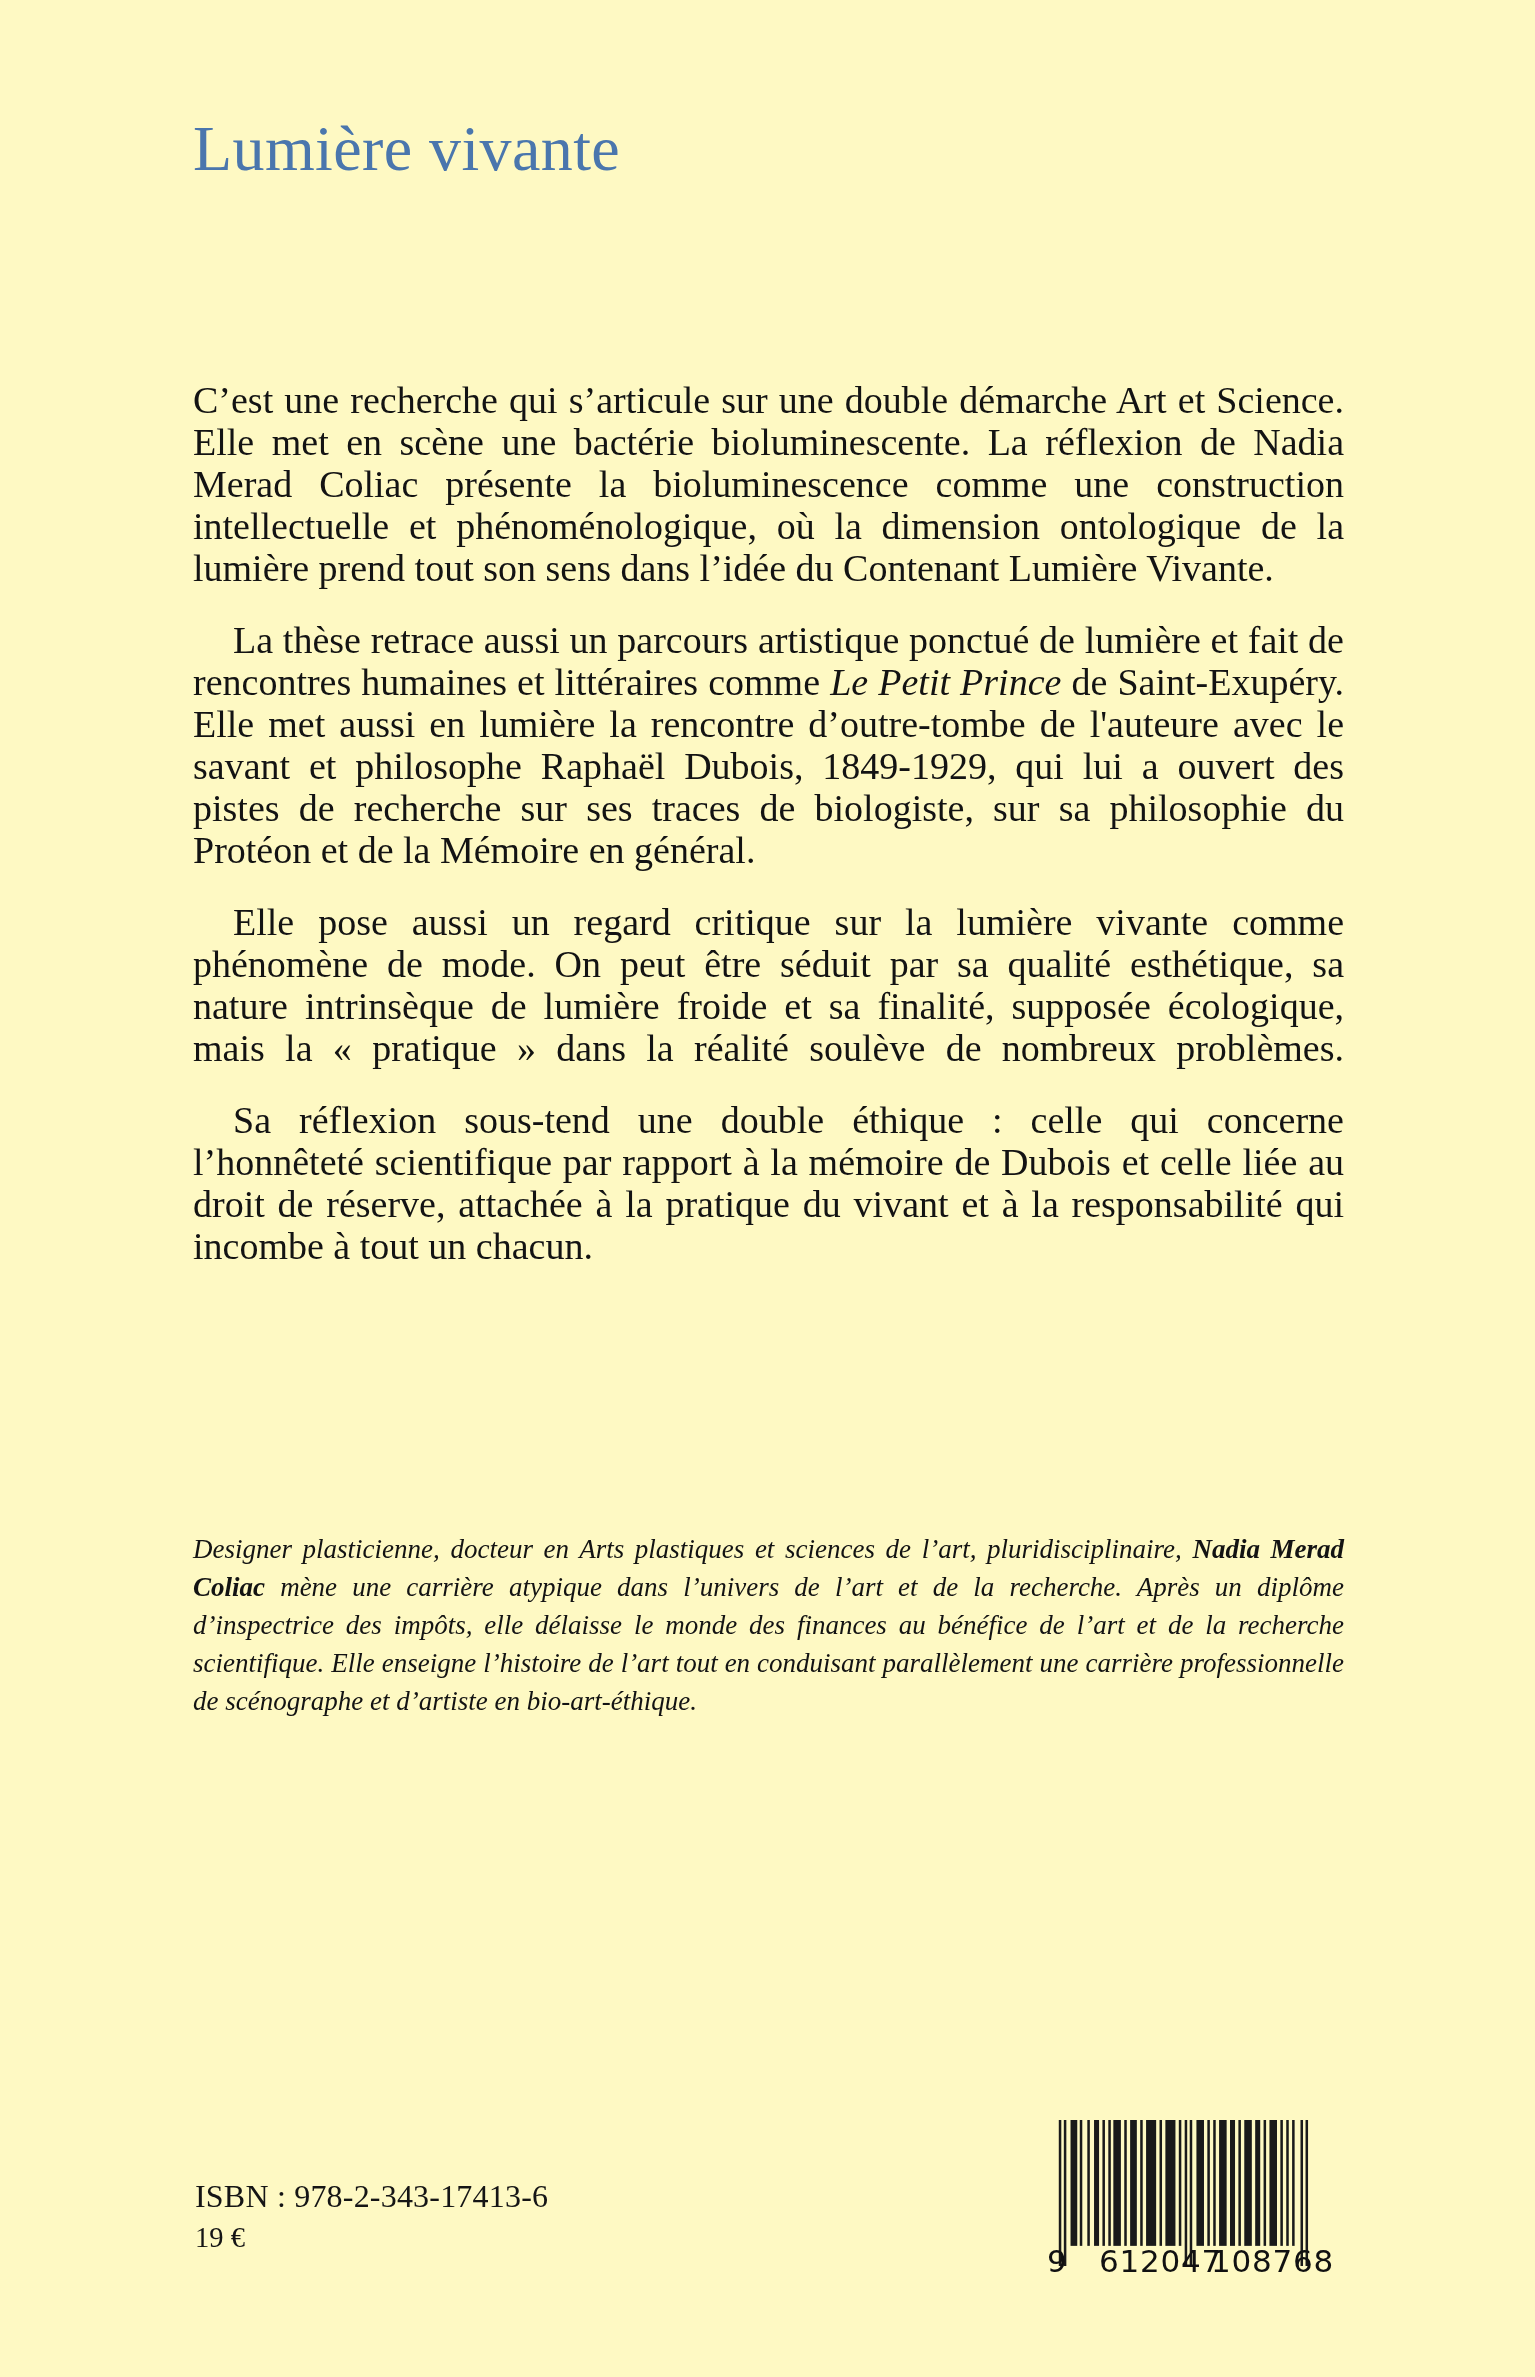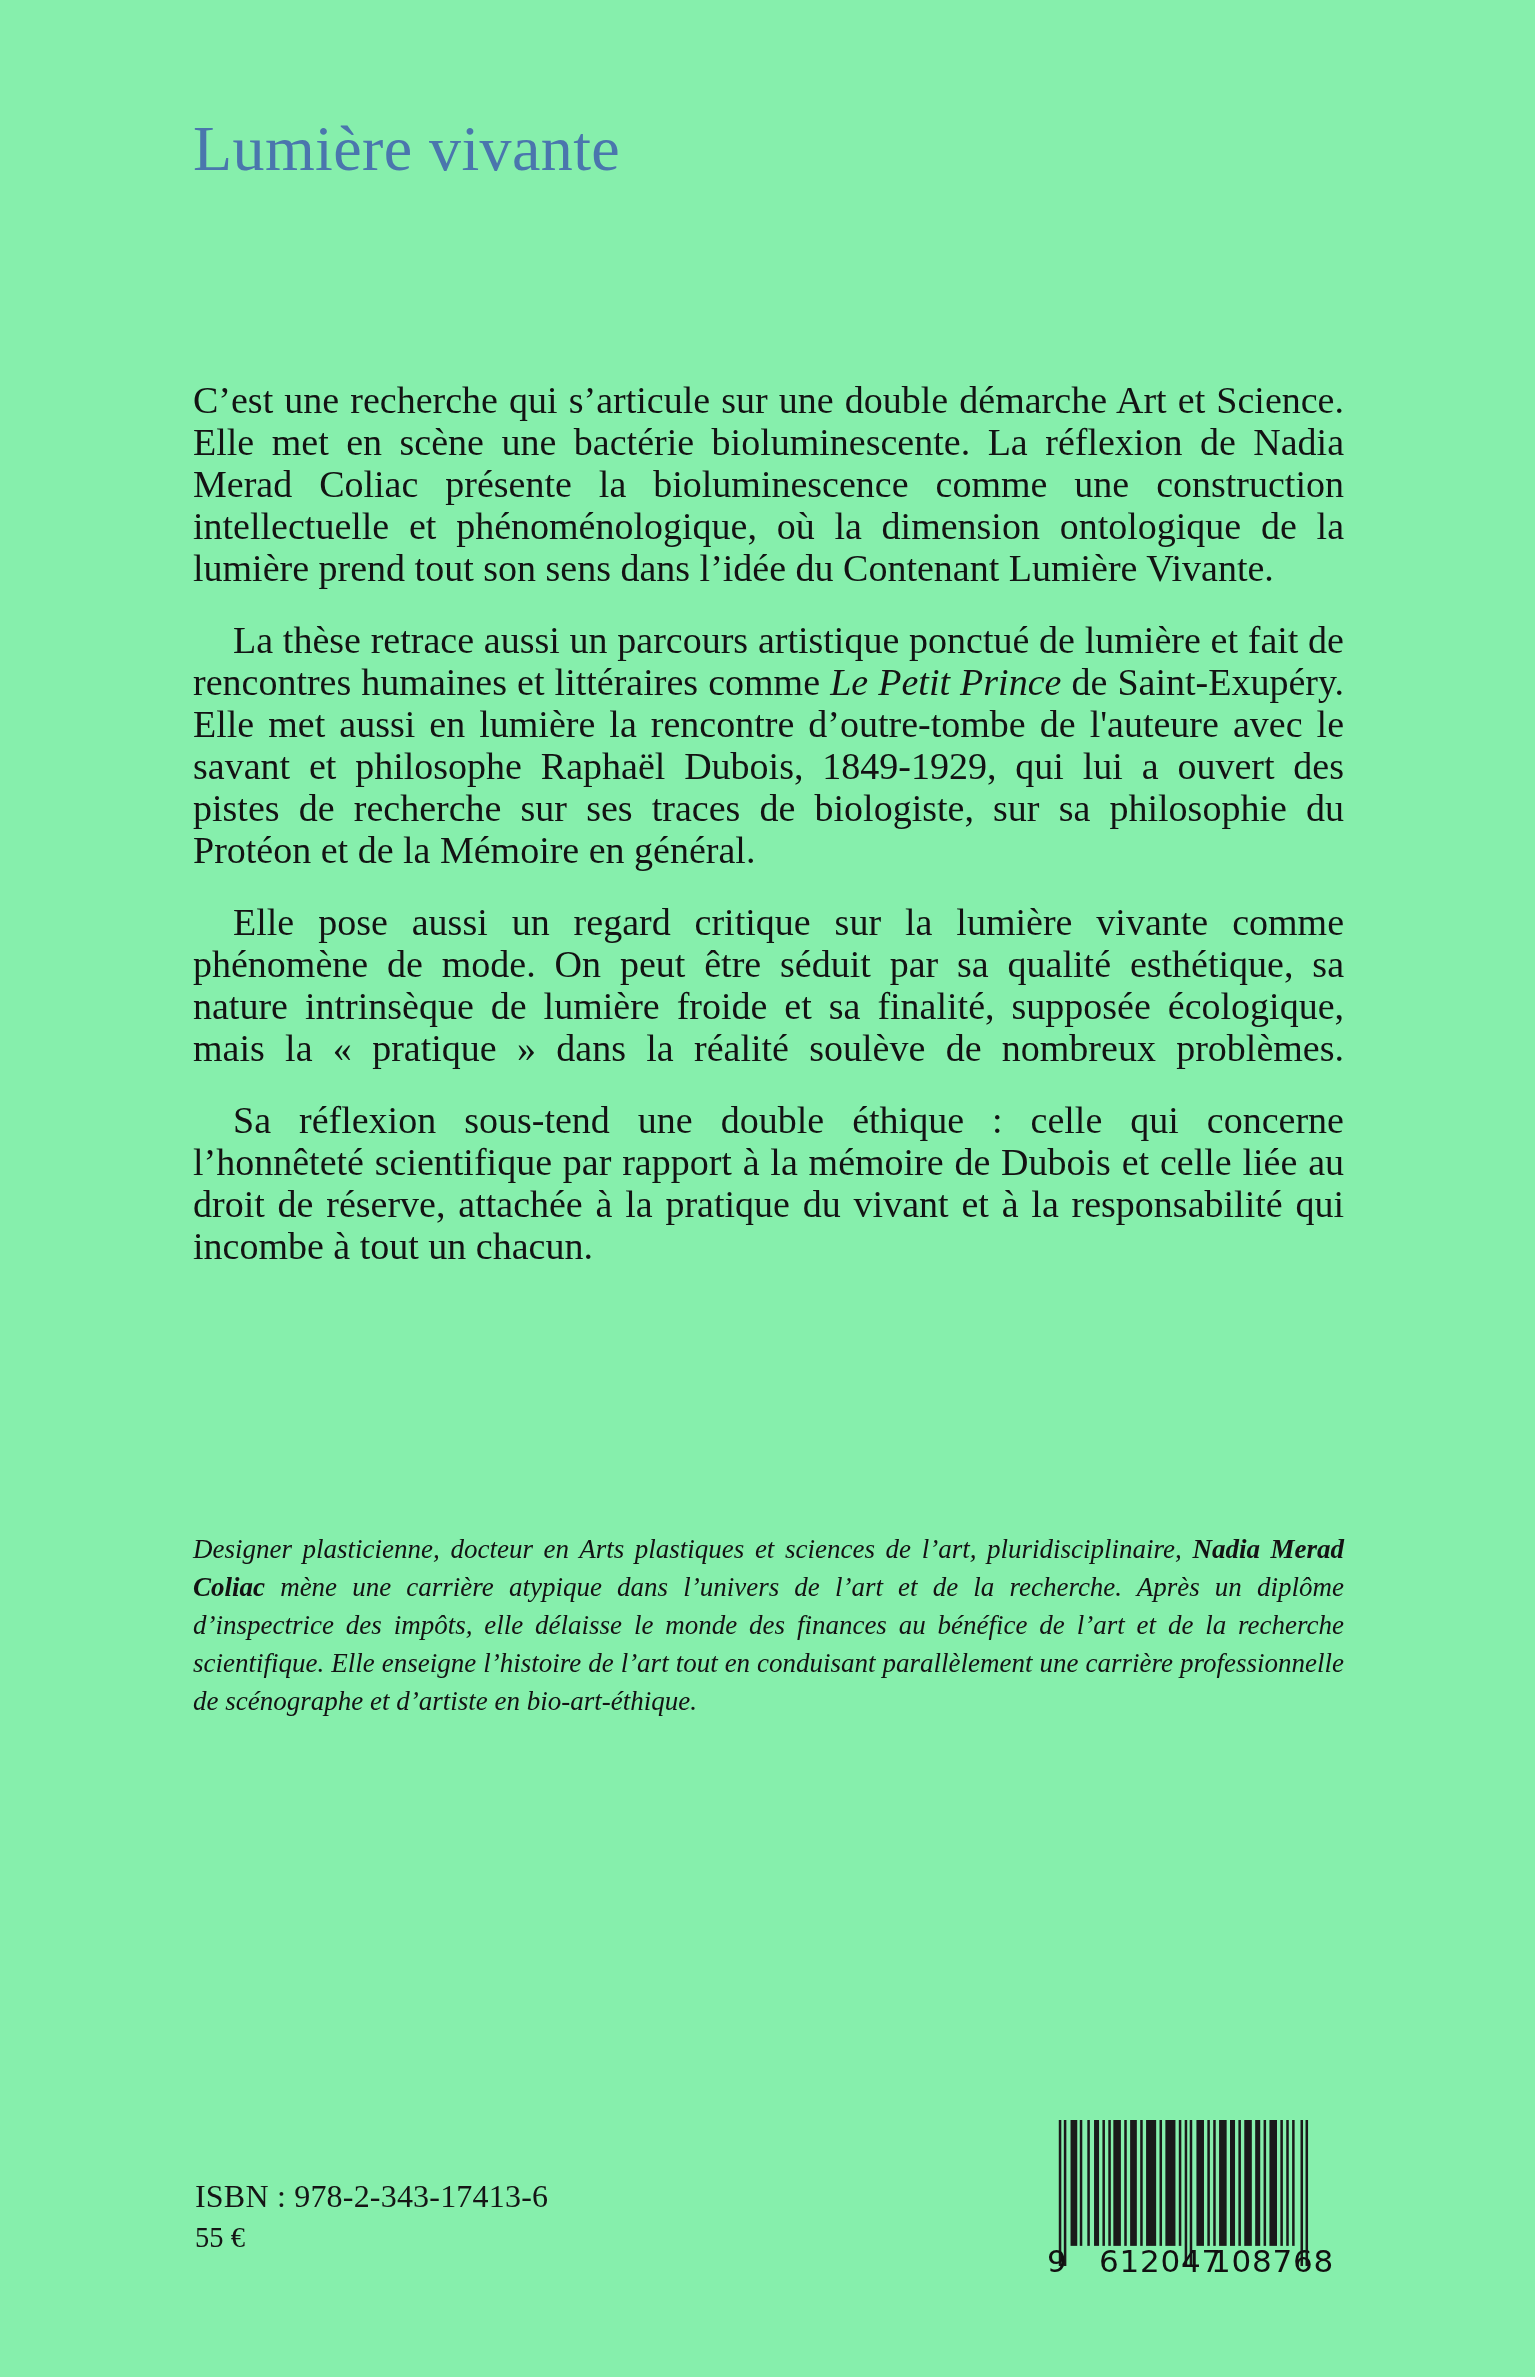--- a/index.html
+++ b/index.html
@@ -11,21 +11,21 @@
 
   body {
     font-family: "Liberation Serif", "DejaVu Serif", serif;
     color: #1a1a1a;
   }
 
   .page {
     position: relative;
     width: 1535px;
     height: 2377px;
-    background: #86efac;
+    background: #fef9c3;
     box-sizing: border-box;
     overflow: hidden;
   }
 
   
   .title-block {
     position: absolute;
     left: 193px;
     top: 117px;
     width: 1158px;
@@ -212,21 +212,21 @@
   </div>
 
   <div class="author-bio">
     <p>
       <span>Designer plasticienne, docteur en Arts plastiques et sciences de l’art, pluridisciplinaire, </span><strong class="author-name">Nadia Merad Coliac</strong><span> mène une carrière atypique dans l’univers de l’art et de la recherche. Après un diplôme d’inspectrice des impôts, elle délaisse le monde des finances au bénéfice de l’art et de la recherche scientifique. Elle enseigne l’histoire de l’art tout en conduisant parallèlement une carrière professionnelle de scénographe et d’artiste en bio-art-éthique.</span>
     </p>
   </div>
 
   <div class="imprint-footer">
     <div class="isbn-line">ISBN : 978-2-343-17413-6</div>
-    <div class="price-line">55 €</div>
+    <div class="price-line">19 €</div>
   </div>
 
   <div class="barcode-block">
     <svg class="barcode-svg" viewBox="0 0 336 174" preserveAspectRatio="none">
       <g fill="#1a1a1a">
 
         <rect x="20" y="0" width="3" height="174"></rect>
         <rect x="26" y="0" width="3" height="174"></rect>
 
         <rect x="34" y="0" width="8" height="150"></rect>

